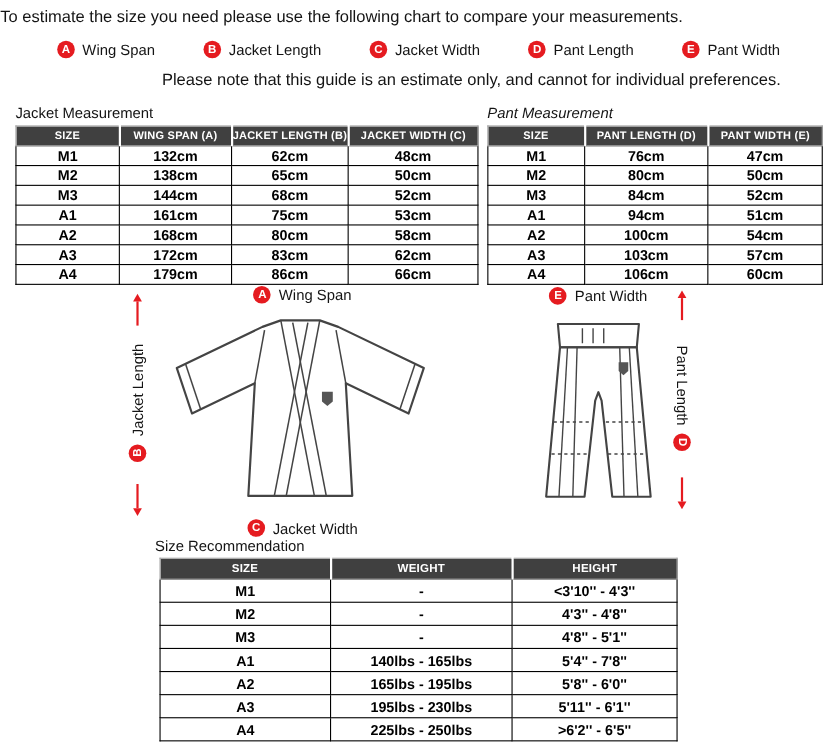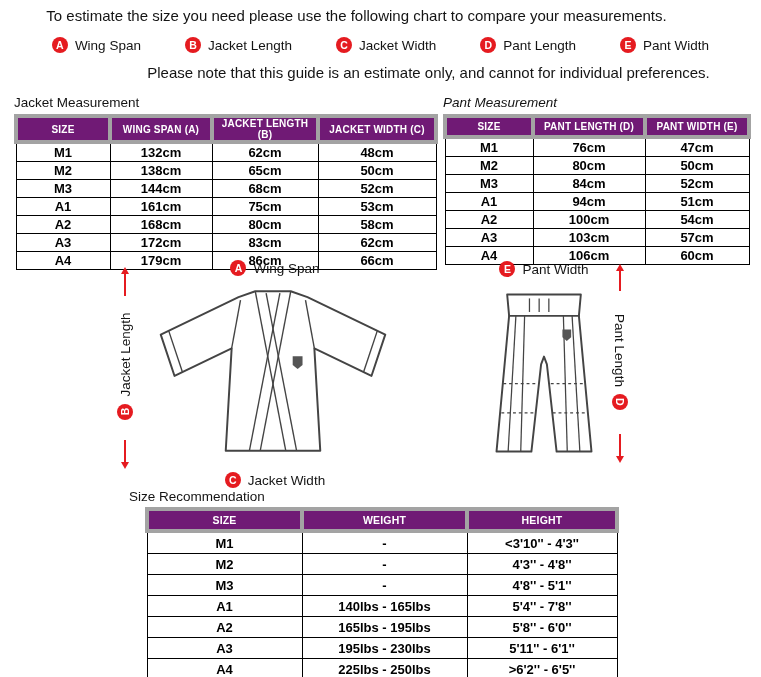--- a/index.html
+++ b/index.html
@@ -1,26 +1,26 @@
 <!DOCTYPE html>
 <html><head>
 <meta charset="utf-8">
 <style>
   html,body{margin:0;padding:0;background:#fff;}
   .page{position:relative;width:761px;height:677px;background:#fff;font-family:"Liberation Sans",sans-serif;color:#141414;overflow:hidden;}
   .abs{position:absolute;}
   .center-text{text-align:center;}
-  .intro{top:7px;left:0;width:621px;font-size:15px;margin-left:46px;}
+  .intro{top:7px;left:0;width:621px;font-size:15px;}
   .legend{top:37px;left:0;width:761px;display:flex;justify-content:center;gap:44px;}
   .legend-item{display:flex;align-items:center;gap:7px;font-size:13.5px;}
   .badge{display:inline-flex;align-items:center;justify-content:center;width:16px;height:16px;border-radius:50%;background:#e51b20;color:#fff;font-size:10.5px;font-weight:700;line-height:1;flex:0 0 auto;}
   .note{top:64px;left:0;width:761px;font-size:15px;padding-left:48px;}
   .section-title{font-size:13.5px;}
   table.sizes{position:absolute;border-collapse:collapse;table-layout:fixed;background:#fff;}
-  table.sizes th{background:#701a75;color:#fff;font-size:10px;font-weight:700;height:17px;padding:0;border:4px solid #a3a3a3;letter-spacing:.2px;}
+  table.sizes th{background:#404040;color:#fff;font-size:10px;font-weight:700;height:17px;padding:0;border:1px solid #a3a3a3;letter-spacing:.2px;}
   table.sizes th+th{border-left:2px solid #fff;}
   table.sizes td{font-size:13px;font-weight:700;text-align:center;height:17px;padding:0;border:1px solid #000;color:#000;}
   table.rec th{height:18px;font-size:10.5px;}
   table.rec td{height:20px;}
   .diag-label{display:flex;align-items:center;justify-content:center;gap:7px;font-size:13.5px;}
   .vwrap{display:flex;align-items:center;justify-content:center;gap:7px;font-size:13.5px;}
   .dim{position:absolute;width:2px;background:#e51b20;}
   .ah{position:absolute;width:0;height:0;border-left:4px solid transparent;border-right:4px solid transparent;}
   .ah.up{top:-7px;left:-3px;border-bottom:7px solid #e51b20;}
   .ah.down{bottom:-7px;left:-3px;border-top:7px solid #e51b20;}
@@ -239,21 +239,21 @@
       </g>
       <path d="M84,44 h9 v8 l-4.5,4 -4.5,-4 Z" fill="#555"></path>
     </svg>
   </div>
 
   <div class="abs diag-label" style="left:150px;top:472px;width:250px;">
     <span class="badge">C</span>
     <span>Jacket Width</span>
   </div>
 
-  <div class="abs section-title" style="left:129px;top:489px;">Size Recommendation</div>
+  <div class="abs section-title" style="left:141px;top:489px;">Size Recommendation</div>
   <table class="sizes rec" style="left:145px;top:507px;width:470px;">
     <colgroup>
         <col style="width:155px">
         <col style="width:165px">
         <col style="width:150px">
       </colgroup>
     <thead>
       <tr>
         <th>SIZE</th>
         <th>WEIGHT</th>

